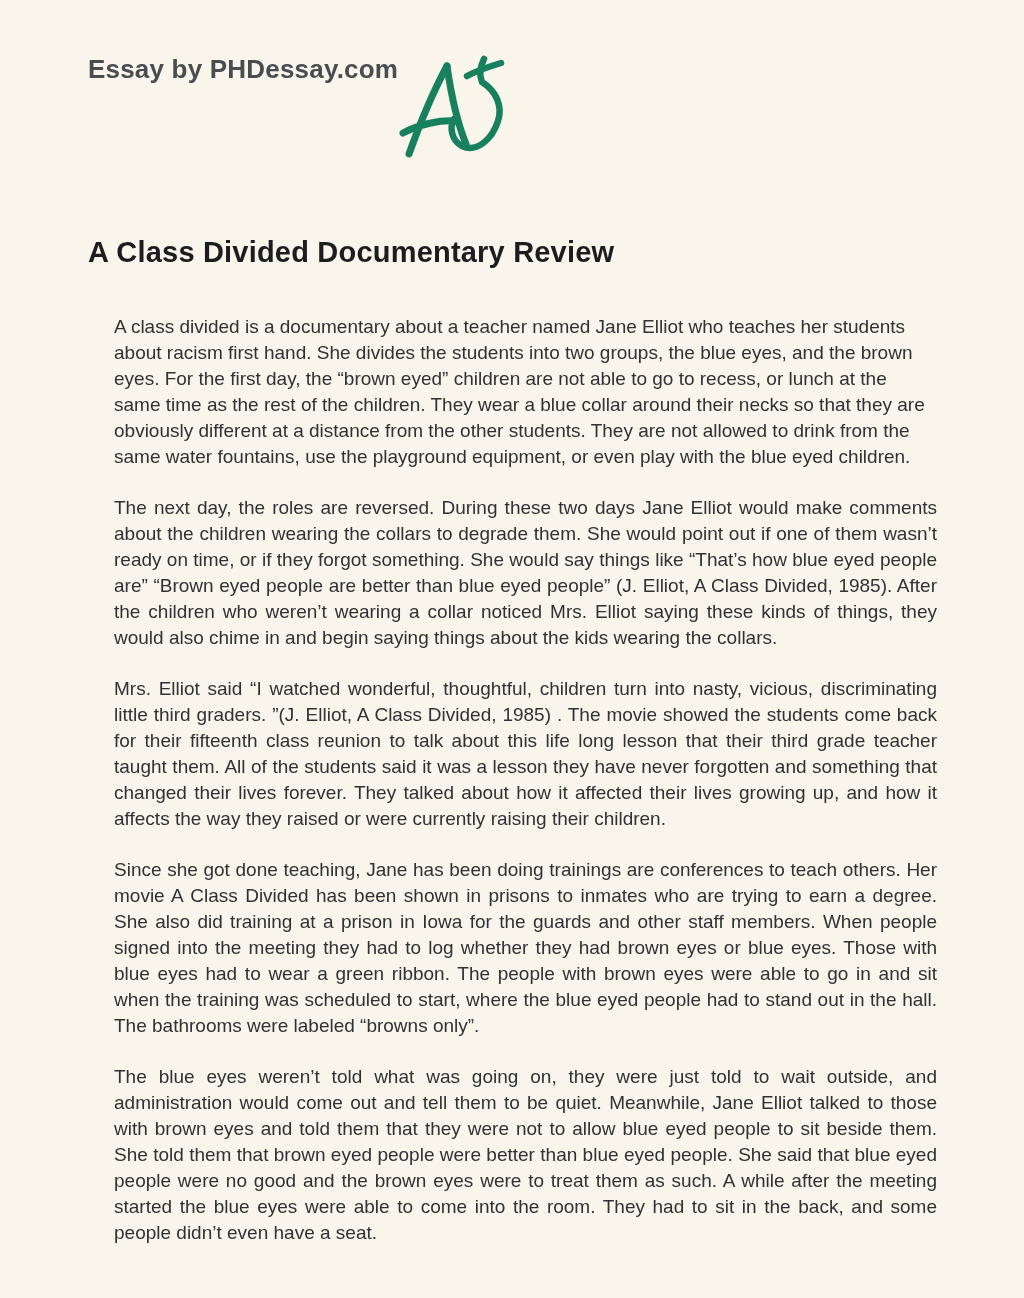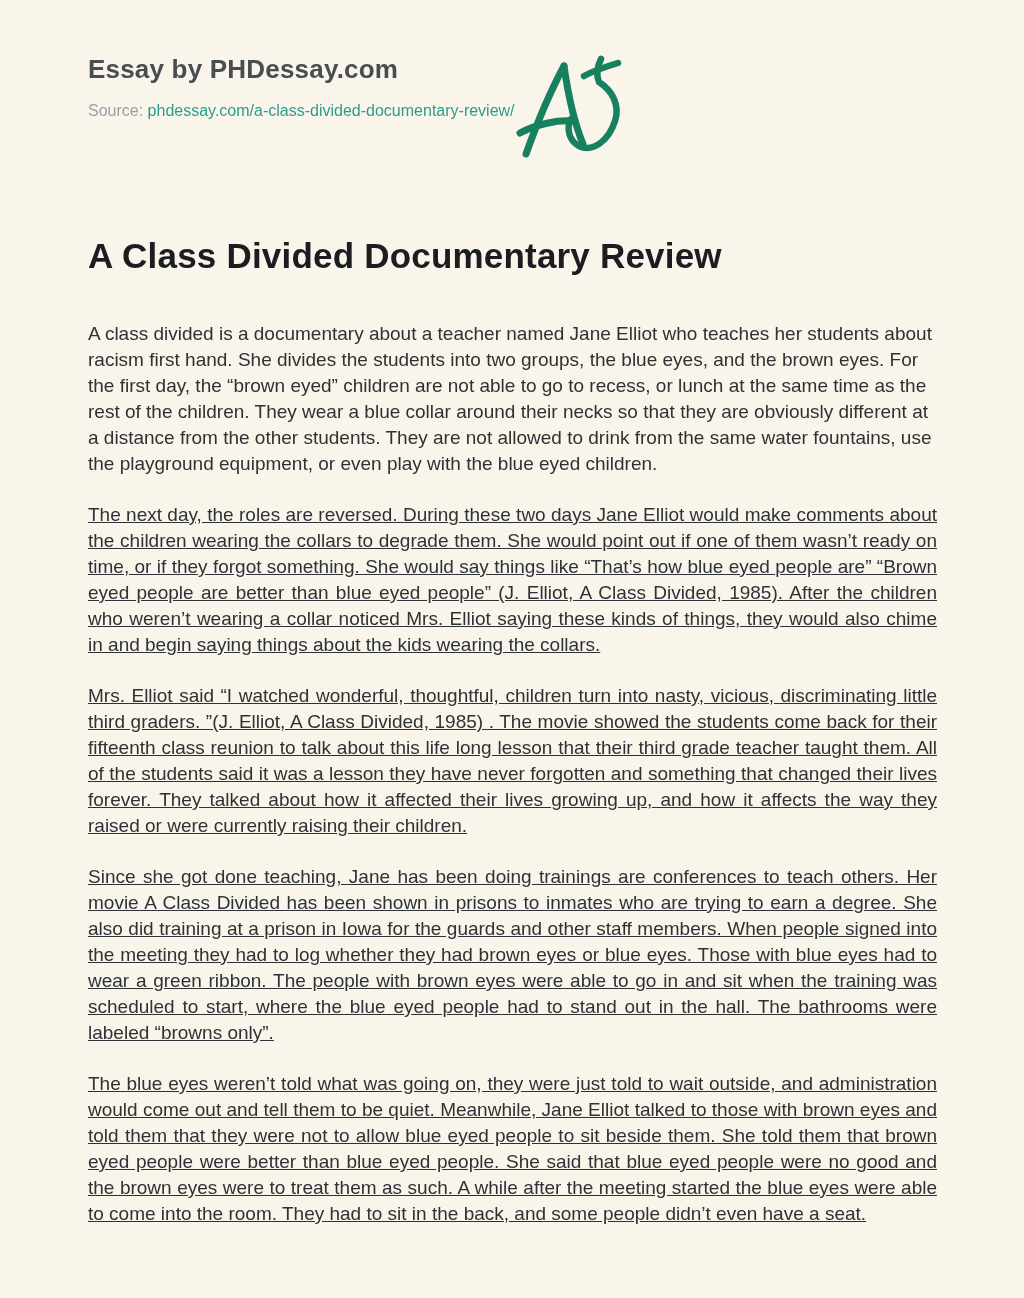--- a/index.html
+++ b/index.html
@@ -30,51 +30,48 @@
     color: #9aa0a6;
   }
   .source-link {
     color: #2a9c8e;
     text-decoration: none;
   }
   .logo-box { margin-top: 4px; margin-right: -6px; }
 
   .essay-title {
     margin-top: 72px;
-    font-size: 35px;
+    font-size: 29px;
     font-weight: bold;
     color: #1b1d20;
     letter-spacing: 0.2px;
   }
 
   .essay-body {
     margin-top: 45px;
     height: 981px;
     overflow: hidden;
+    margin-left: 26px;
   }
   .essay-body p {
     font-size: 19px;
     line-height: 26px;
     color: #2e3236;
     margin-bottom: 25px;
   }
-  .essay-body p.justified { text-align: justify; text-decoration: underline; }
+  .essay-body p.justified { text-align: justify; }
 </style>
 </head>
 <body>
 
 <div class="page">
 
   <div class="header-row">
     <div>
       <div class="brand-title">Essay by PHDessay.com</div>
-      <div class="source-line">
-        <span>Source:</span>
-        <a href="#" class="source-link">phdessay.com/a-class-divided-documentary-review/</a>
-      </div>
     </div>
 
     <div class="logo-box">
       <svg width="118" height="106" viewBox="0 0 118 106" fill="none" xmlns="http://www.w3.org/2000/svg" aria-hidden="true">
 
         <path d="M 11 100 C 21 72, 36 36, 49 12" stroke="#17805f" stroke-width="7" stroke-linecap="round" fill="none"></path>
 
         <path d="M 49 12 C 53 40, 59 68, 68 90" stroke="#17805f" stroke-width="7" stroke-linecap="round" fill="none"></path>
 
         <path d="M 5 79 C 22 70, 42 66, 57 67" stroke="#17805f" stroke-width="7" stroke-linecap="round" fill="none"></path>

